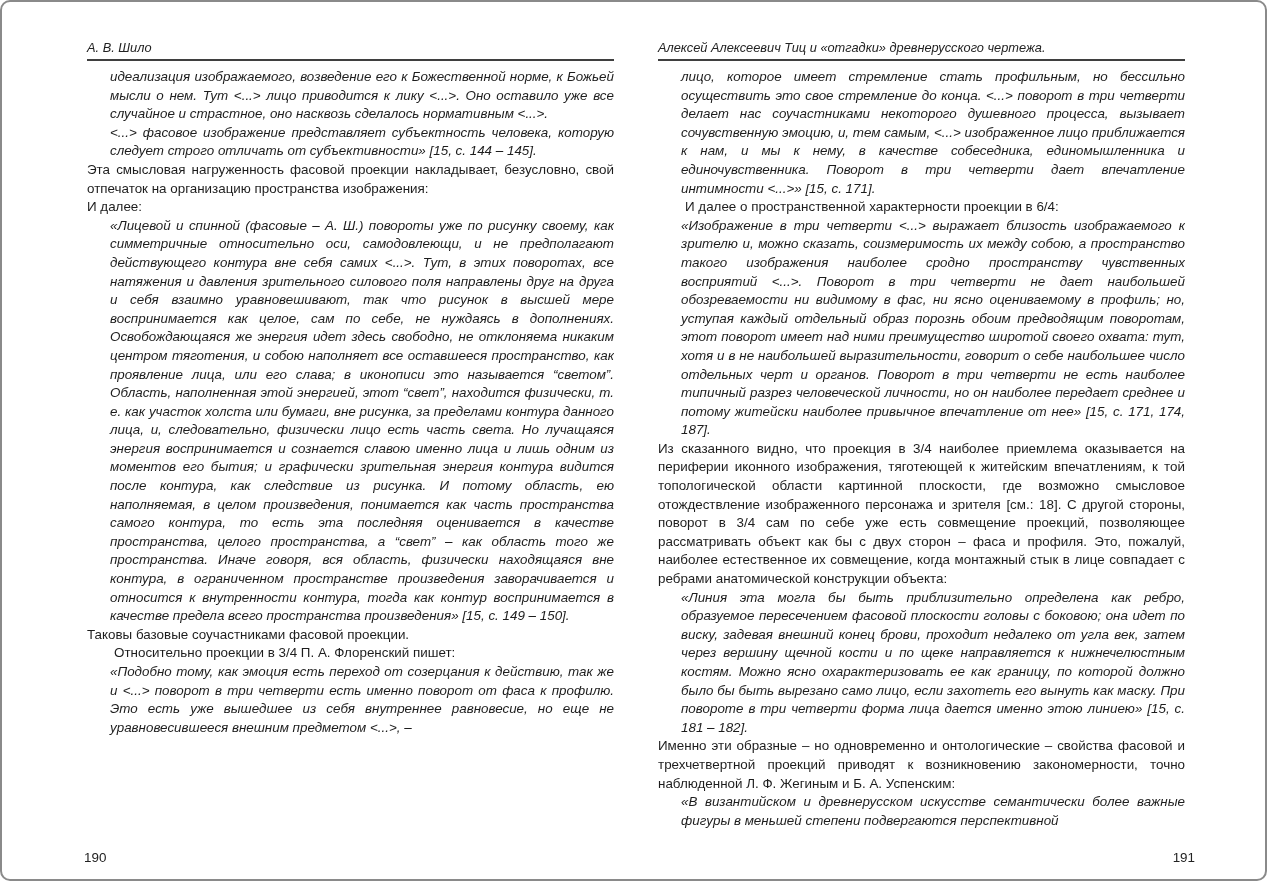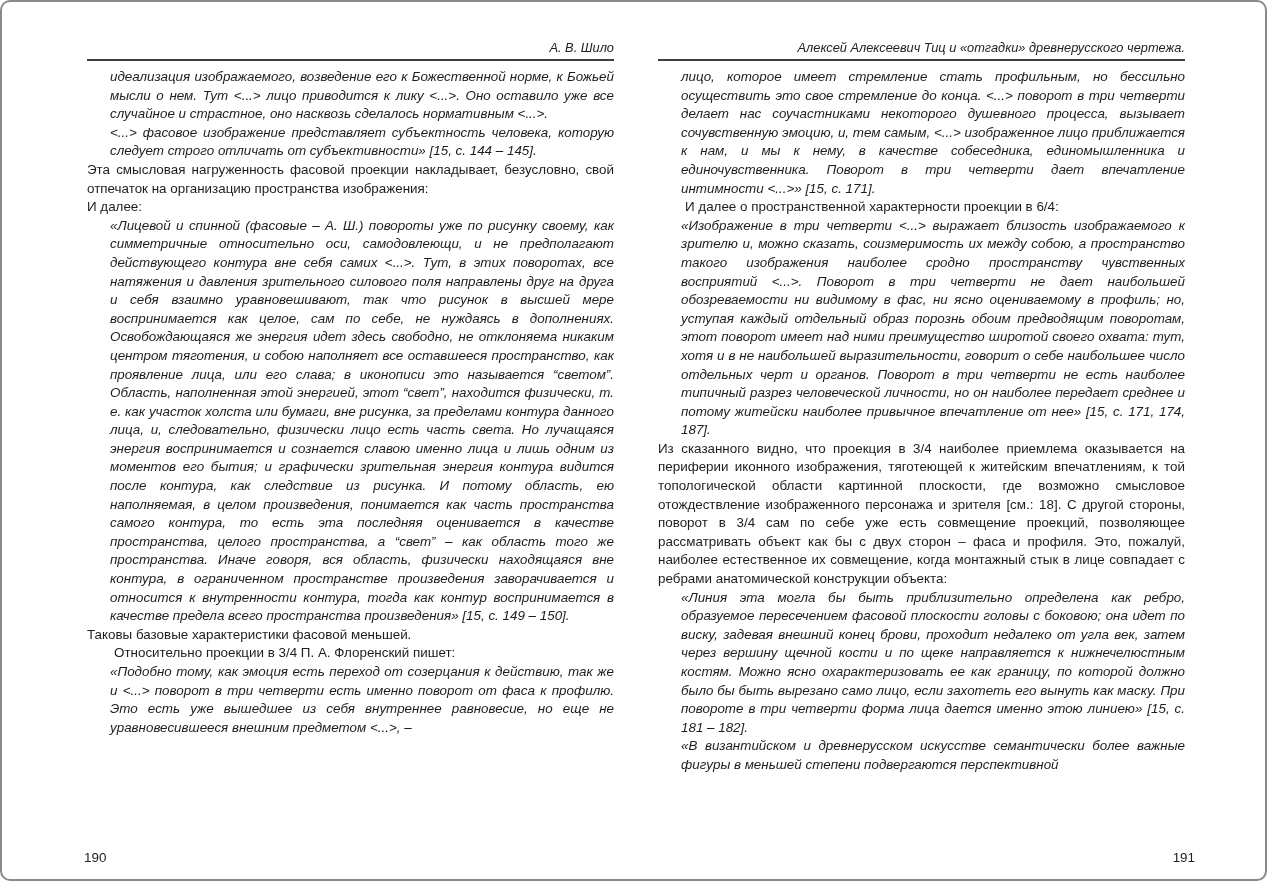--- a/index.html
+++ b/index.html
@@ -18,21 +18,20 @@
   .col-left  { left:85px;  }
   .col-right { left:656px; }
   .colhead {
     height:44px;
     display:flex; flex-direction:column; justify-content:flex-end;
     border-bottom:2px solid #3f3f3f;
     padding-bottom:3px;
     font-style:italic;
     font-size:12.8px; line-height:14.6px;
     color:#222222;
-    text-align:right;
   }
   .col-right .colhead { }
   .bodytext {
     margin-top:7px;
     height:812px;
     overflow:hidden;
     font-size:13.4px;
     line-height:18.6px;
     text-align:justify;
   }
@@ -54,36 +53,37 @@
   <div class="column col-left">
     <div class="colhead">
       <div>А. В. Шило</div>
     </div>
     <div class="bodytext">
       <p class="para quote">идеализация изображаемого, возведение его к Божественной норме, к Божьей мысли о нем. Тут &lt;...&gt; лицо приводится к лику &lt;...&gt;. Оно оставило уже все случайное и страстное, оно насквозь сделалось нормативным &lt;...&gt;.</p>
       <p class="para quote">&lt;...&gt; фасовое изображение представляет субъектность человека, которую следует строго отличать от субъективности» [15, с. 144 – 145].</p>
       <p class="para">Эта смысловая нагруженность фасовой проекции накладывает, безусловно, свой отпечаток на организацию пространства изображения:</p>
       <p class="para">И далее:</p>
       <p class="para quote">«Лицевой и спинной (фасовые – А. Ш.) повороты уже по рисунку своему, как симметричные относительно оси, самодовлеющи, и не предполагают действующего контура вне себя самих &lt;...&gt;. Тут, в этих поворотах, все натяжения и давления зрительного силового поля направлены друг на друга и себя взаимно уравновешивают, так что рисунок в высшей мере воспринимается как целое, сам по себе, не нуждаясь в дополнениях. Освобождающаяся же энергия идет здесь свободно, не отклоняема никаким центром тяготения, и собою наполняет все оставшееся пространство, как проявление лица, или его слава; в иконописи это называется “светом”. Область, наполненная этой энергией, этот “свет”, находится физически, т. е. как участок холста или бумаги, вне рисунка, за пределами контура данного лица, и, следовательно, физически лицо есть часть света. Но лучащаяся энергия воспринимается и сознается славою именно лица и лишь одним из моментов его бытия; и графически зрительная энергия контура видится после контура, как следствие из рисунка. И потому область, ею наполняемая, в целом произведения, понимается как часть пространства самого контура, то есть эта последняя оценивается в качестве пространства, целого пространства, а “свет” – как область того же пространства. Иначе говоря, вся область, физически находящаяся вне контура, в ограниченном пространстве произведения заворачивается и относится к внутренности контура, тогда как контур воспринимается в качестве предела всего пространства произведения» [15, с. 149 – 150].</p>
-      <p class="para">Таковы базовые характеристики фасовой меньшей.</p>
+      <p class="para">Таковы базовые соучастниками фасовой проекции.</p>
       <p class="para ind">Относительно проекции в 3/4 П. А. Флоренский пишет:</p>
       <p class="para quote">«Подобно тому, как эмоция есть переход от созерцания к действию, так же и &lt;...&gt; поворот в три четверти есть именно поворот от фаса к профилю. Это есть уже вышедшее из себя внутреннее равновесие, но еще не уравновесившееся внешним предметом &lt;...&gt;, –</p>
     </div>
   </div>
 
   <div class="column col-right">
     <div class="colhead">
       <div>Алексей Алексеевич Тиц и «отгадки» древнерусского чертежа.</div>
     </div>
     <div class="bodytext">
       <p class="para quote">лицо, которое имеет стремление стать профильным, но бессильно осуществить это свое стремление до конца. &lt;...&gt; поворот в три четверти делает нас соучастниками некоторого душевного процесса, вызывает сочувственную эмоцию, и, тем самым, &lt;...&gt; изображенное лицо приближается к нам, и мы к нему, в качестве собеседника, единомышленника и единочувственника. Поворот в три четверти дает впечатление интимности &lt;...&gt;» [15, с. 171].</p>
       <p class="para ind">И далее о пространственной характерности проекции в 6/4:</p>
       <p class="para quote">«Изображение в три четверти &lt;...&gt; выражает близость изображаемого к зрителю и, можно сказать, соизмеримость их между собою, а пространство такого изображения наиболее сродно пространству чувственных восприятий &lt;...&gt;. Поворот в три четверти не дает наибольшей обозреваемости ни видимому в фас, ни ясно оцениваемому в профиль; но, уступая каждый отдельный образ порознь обоим предводящим поворотам, этот поворот имеет над ними преимущество широтой своего охвата: тут, хотя и в не наибольшей выразительности, говорит о себе наибольшее число отдельных черт и органов. Поворот в три четверти не есть наиболее типичный разрез человеческой личности, но он наиболее передает среднее и потому житейски наиболее привычное впечатление от нее» [15, с. 171, 174, 187].</p>
       <p class="para">Из сказанного видно, что проекция в 3/4 наиболее приемлема оказывается на периферии иконного изображения, тяготеющей к житейским впечатлениям, к той топологической области картинной плоскости, где возможно смысловое отождествление изображенного персонажа и зрителя [см.: 18]. С другой стороны, поворот в 3/4 сам по себе уже есть совмещение проекций, позволяющее рассматривать объект как бы с двух сторон – фаса и профиля. Это, пожалуй, наиболее естественное их совмещение, когда монтажный стык в лице совпадает с ребрами анатомической конструкции объекта:</p>
       <p class="para quote">«Линия эта могла бы быть приблизительно определена как ребро, образуемое пересечением фасовой плоскости головы с боковою; она идет по виску, задевая внешний конец брови, проходит недалеко от угла век, затем через вершину щечной кости и по щеке направляется к нижнечелюстным костям. Можно ясно охарактеризовать ее как границу, по которой должно было бы быть вырезано само лицо, если захотеть его вынуть как маску. При повороте в три четверти форма лица дается именно этою линиею» [15, с. 181 – 182].</p>
+      <p class="para">Именно эти образные – но одновременно и онтологические – свойства фасовой и трехчетвертной проекций приводят к возникновению закономерности, точно наблюденной Л. Ф. Жегиным и Б. А. Успенским:</p>
       <p class="para quote">«В византийском и древнерусском искусстве семантически более важные фигуры в меньшей степени подвергаются перспективной</p>
     </div>
   </div>
 
   <div class="pagenum pn-left">190</div>
   <div class="pagenum pn-right">191</div>
 
 </div>
 
 </body></html>

